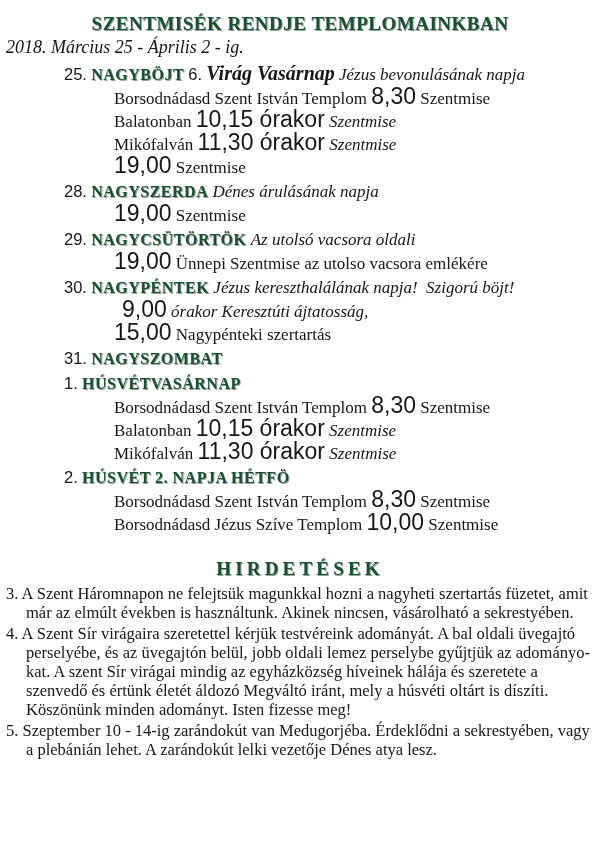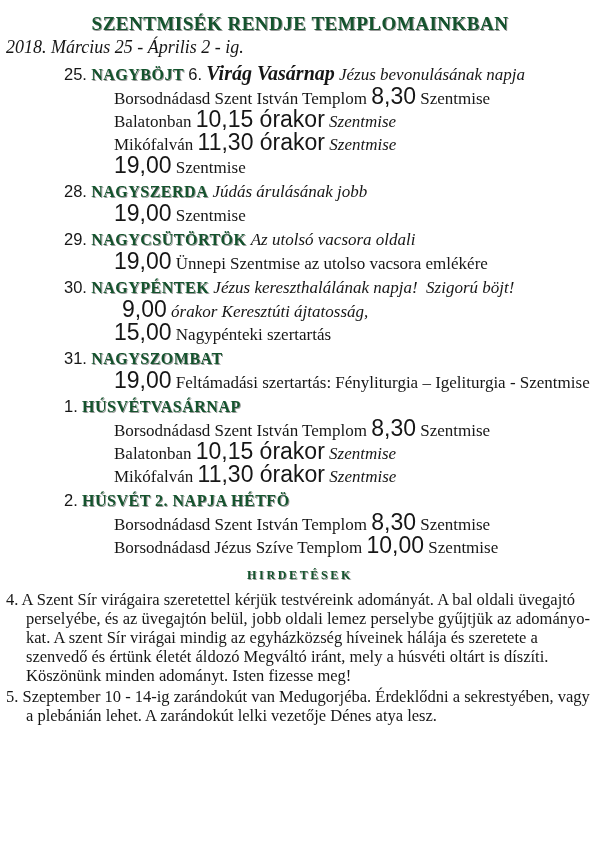--- a/index.html
+++ b/index.html
@@ -60,24 +60,24 @@
   }
   .detail.indent-more { padding-left: 116px; }
   .time {
     font-family: "Liberation Sans", sans-serif;
     font-size: 23px;
   }
   .desc-i { font-style: italic; }
 
   .hird-title {
     text-align: center;
-    font-size: 12px;
+    font-size: 19px;
     letter-spacing: 0.22em;
     line-height: 24px;
-    margin: 5px 0 3px 0;
+    margin: 22px 0 3px 0;
   }
 
   .ann {
     padding-left: 20px;
     text-indent: -20px;
     font-size: 16.5px;
     line-height: 19px;
     margin-bottom: 2px;
   }
   .ann-bold { font-weight: 400; }
@@ -121,21 +121,21 @@
       <div class="detail">
         <span class="time">19,00</span>
         <span>Szentmise</span>
       </div>
     </div>
 
     <div class="entry">
       <div class="day-header">
         <span class="num">28.</span>
         <span class="dayname engraved">NAGYSZERDA</span>
-        <span class="feast">Júdás árulásának jobb</span>
+        <span class="feast">Dénes árulásának napja</span>
       </div>
       <div class="detail">
         <span class="time">19,00</span>
         <span>Szentmise</span>
       </div>
     </div>
 
     <div class="entry">
       <div class="day-header">
         <span class="num">29.</span>
@@ -162,24 +162,20 @@
         <span class="time">15,00</span>
         <span>Nagypénteki szertartás</span>
       </div>
     </div>
 
     <div class="entry">
       <div class="day-header">
         <span class="num">31.</span>
         <span class="dayname engraved">NAGYSZOMBAT</span>
       </div>
-      <div class="detail">
-        <span class="time">19,00</span>
-        <span>Feltámadási szertartás: Fényliturgia – Igeliturgia - Szentmise</span>
-      </div>
     </div>
 
     <div class="entry">
       <div class="day-header">
         <span class="num">1.</span>
         <span class="dayname engraved">HÚSVÉTVASÁRNAP</span>
       </div>
       <div class="detail">
         <span>Borsodnádasd Szent István Templom</span>
         <span class="time">8,30</span>
@@ -215,20 +211,24 @@
     </div>
 
   </div>
 
   <div class="hird-title engraved">HIRDETÉSEK</div>
 
   <div class="anns">
 
 
 
+    <div class="ann">
+      <span>3.</span>
+      <span>A Szent Háromnapon ne felejtsük magunkkal hozni a nagyheti szertartás füzetet, amit már az elmúlt években is használtunk. Akinek nincsen, vásárolható a sekrestyében.</span>
+    </div>
 
     <div class="ann">
       <span>4.</span>
       <span>A</span>
       <span class="ann-bold">Szent Sír virágaira</span>
       <span>szeretettel kérjük testvéreink adományát. A bal oldali üvegajtó perselyébe, és az üvegajtón belül, jobb oldali lemez perselybe gyűjtjük az adományo-kat. A szent Sír virágai mindig az egyházközség híveinek hálája és szeretete a szenvedő és értünk életét áldozó Megváltó iránt, mely a húsvéti oltárt is díszíti. Köszönünk minden adományt. Isten fizesse meg!</span>
     </div>
 
     <div class="ann">
       <span>5.</span>

